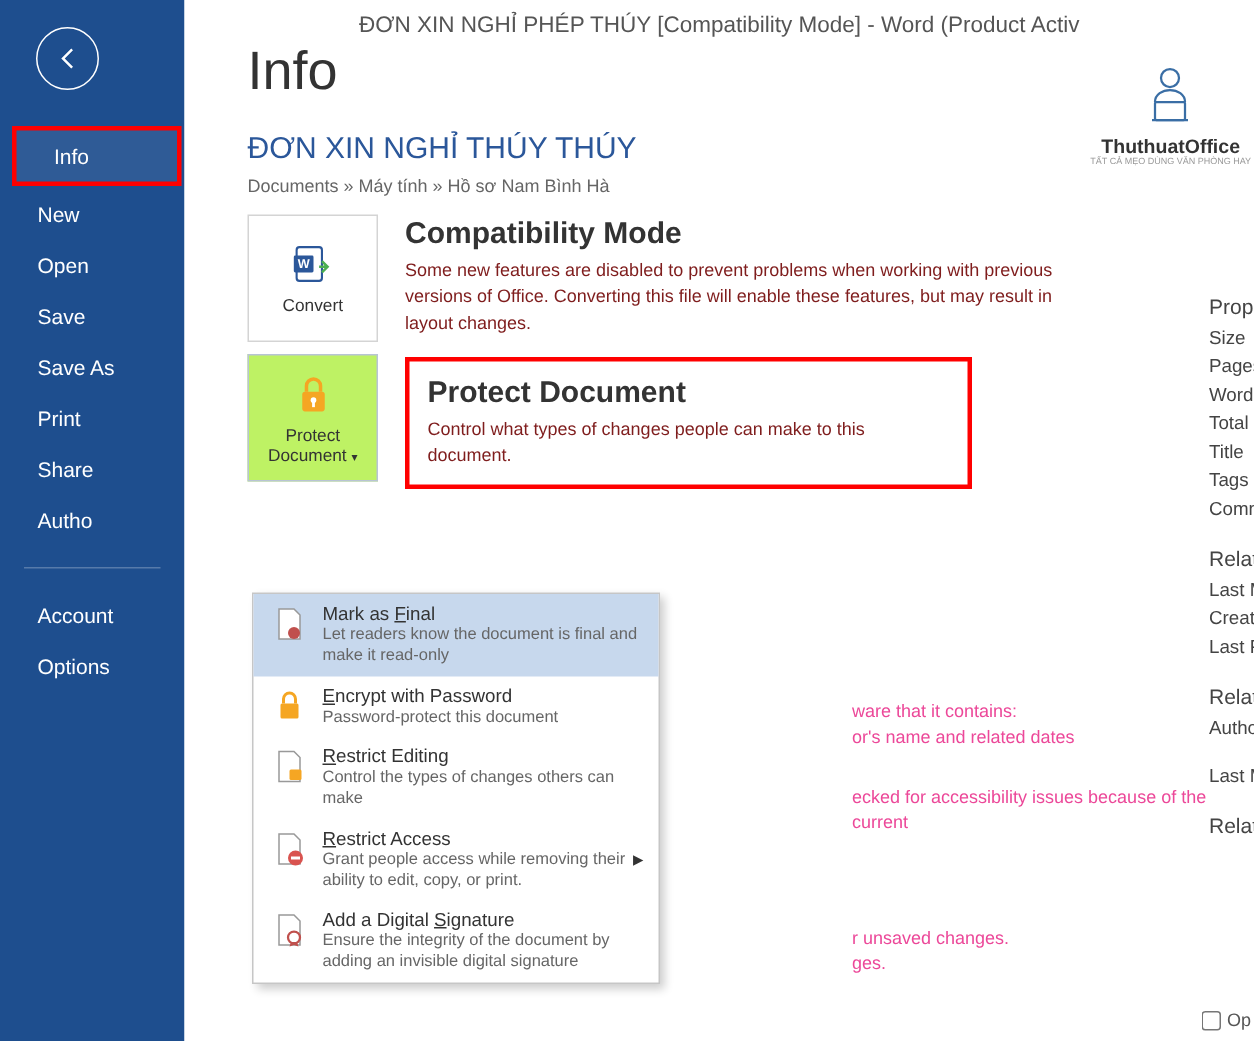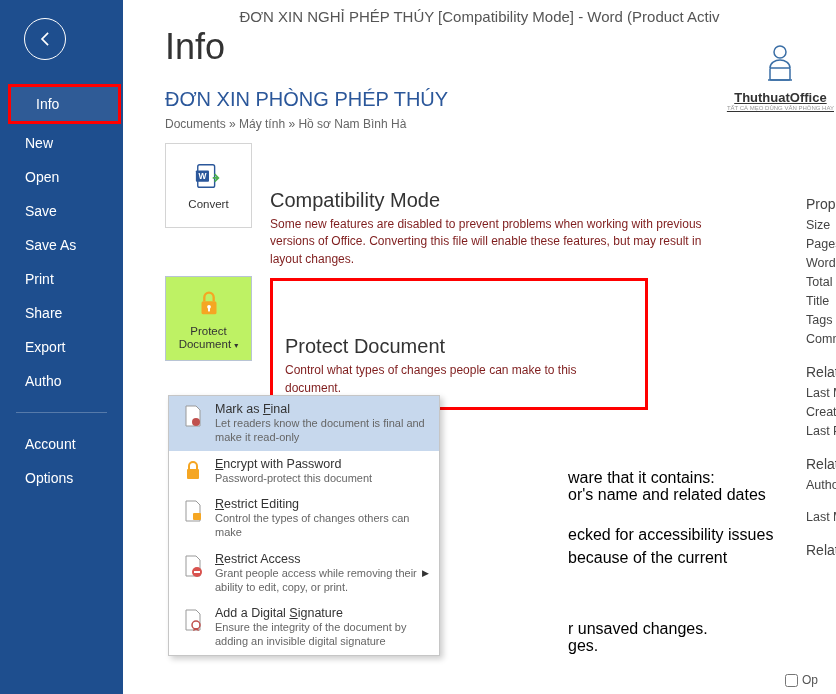--- a/index.html
+++ b/index.html
@@ -22,71 +22,70 @@
     .doc-title { font-size: 20px; color: #2b579a; margin-bottom: 6px; }
     .breadcrumb { font-size: 12px; color: #666; margin-bottom: 12px; }
     
     .section-row { display: flex; align-items: flex-start; margin-bottom: 8px; }
     .tile { width: 87px; height: 85px; border: 1px solid #d4d4d4; display: flex; flex-direction: column; align-items: center; justify-content: center; cursor: pointer; margin-right: 18px; font-size: 12px; color: #333; background: #fff; }
     .tile.selected { background: #bef264; border-color: #b8c4d4; }
     .tile-icon { width: 32px; height: 32px; margin-bottom: 6px; display: flex; align-items: center; justify-content: center; }
     .tile-label { font-size: 11.5px; text-align: center; line-height: 1.1; }
     
     .section-text { flex: 1; padding-top: 2px; }
-    .section-heading { font-size: 20px; color: #333; font-weight: 400; margin-bottom: 4px; margin-top: 44px; }
+    .section-heading { font-size: 20px; color: #333; font-weight: 700; margin-bottom: 4px; }
     .section-desc { font-size: 12px; color: #7f1d1d; line-height: 1.45; max-width: 440px; }
     
     .red-box { border: 3px solid #ff0000; padding: 10px 12px; width: 378px; }
     
-    .logo-wrap { position: absolute; right: 2px; top: 40px; text-align: center; font-size: 9px; color: #333; text-decoration: underline; }
+    .logo-wrap { position: absolute; right: 2px; top: 40px; text-align: center; font-size: 9px; color: #333; }
     .logo-wrap .icon { width: 48px; height: 48px; margin: 0 auto 2px; display:flex; align-items:center; justify-content:center; }
     .logo-brand { font-weight: bold; font-size: 13px; color: #333; }
     .logo-tag { font-size: 6px; color: #999; }
     
     .props { position: absolute; right: 0; top: 196px; font-size: 12.5px; color: #444; width: 30px; overflow: hidden; white-space: nowrap; }
     .props .ph { font-size: 14px; margin-bottom: 6px; }
     .props div { margin-bottom: 5px; }
     .props .spacer { height: 8px; }
     
     .dropdown { position: absolute; left: 168px; top: 395px; width: 272px; background: #fff; border: 1px solid #c6c6c6; box-shadow: 3px 3px 6px rgba(0,0,0,0.2); z-index: 10; }
     .dd-item { display: flex; align-items: flex-start; padding: 6px 10px; cursor: pointer; }
     .dd-item.hover { background: #c7d8ed; }
     .dd-icon { width: 28px; min-width: 28px; height: 28px; margin-right: 8px; display:flex; align-items:center; justify-content:center; }
     .dd-text { flex: 1; }
     .dd-title { font-size: 12.5px; color: #333; margin-bottom: 1px; }
     .dd-desc { font-size: 11px; color: #666; line-height: 1.25; }
     .dd-arrow { align-self: center; font-size: 9px; color: #333; }
     
-    .bg-text { position: absolute; font-size: 16px; color: #000000; line-height: 1.45; }
+    .bg-text { position: absolute; font-size: 12px; color: #ec4899; line-height: 1.45; }
     .bg-text.t1 { left: 445px; top: 466px; }
     .bg-text.t2 { left: 445px; top: 483px; }
     .bg-text.t3 { left: 445px; top: 523px; width: 270px; }
     .bg-text.t4 { left: 445px; top: 617px; }
     .bg-text.t5 { left: 445px; top: 634px; }
     
-    .chk-row { position: absolute; right: 18px; top: 673px; font-size: 12px; color: #555; display:flex; align-items:center; gap:4px;}
+    .chk-row { position: absolute; right: 2px; top: 673px; font-size: 12px; color: #555; display:flex; align-items:center; gap:4px;}
     .chk-row input { width:13px; height:13px; }
   </style>
 </head>
 <body>
 
 <div class="sidebar">
   <div class="back-btn">
     <svg viewBox="0 0 24 24">
         <path d="M15 4l-8 8 8 8 1.4-1.4L9.8 12l6.6-6.6z"></path>
       </svg>
   </div>
   <div class="menu-item selected red-box-menu">Info</div>
   <div class="menu-item">New</div>
   <div class="menu-item">Open</div>
   <div class="menu-item">Save</div>
   <div class="menu-item">Save As</div>
   <div class="menu-item">Print</div>
   <div class="menu-item">Share</div>
-  <div class="menu-item">Export</div>
   <div class="menu-item">Autho</div>
   <div class="separator"></div>
   <div class="menu-item">Account</div>
   <div class="menu-item">Options</div>
 </div>
 
 <div class="main">
   <div class="title-bar">ĐƠN XIN NGHỈ PHÉP THÚY [Compatibility Mode] - Word (Product Activ</div>
 
   <div class="logo-wrap">
@@ -97,21 +96,21 @@
           <rect x="14" y="28" width="20" height="12" rx="1" fill="none" stroke="#3a6ea5" stroke-width="1.5"></rect>
           <path d="M12 40h24" stroke="#3a6ea5" stroke-width="1.5"></path>
         </svg>
     </div>
     <div class="logo-brand">ThuthuatOffice</div>
     <div class="logo-tag">TẤT CẢ MẸO DÙNG VĂN PHÒNG HAY</div>
   </div>
 
   <div class="content">
     <h1 class="page-title">Info</h1>
-    <div class="doc-title">ĐƠN XIN PHÒNG PHÉP THÚY</div>
+    <div class="doc-title">ĐƠN XIN NGHỈ THÚY THÚY</div>
     <div class="breadcrumb">Documents » Máy tính » Hồ sơ Nam Bình Hà</div>
 
     <div class="section-row">
       <div class="tile">
         <div class="tile-icon">
           <svg viewBox="0 0 32 32" width="30" height="30">
               <rect x="4" y="4" width="18" height="24" rx="2" fill="#fff" stroke="#2b579a" stroke-width="1.5"></rect>
               <rect x="2" y="10" width="14" height="12" rx="1" fill="#2b579a"></rect>
               <text x="9" y="19" font-size="9" fill="#fff" text-anchor="middle" font-weight="bold">W</text>
               <path d="M22 22l4-4-4-4M26 18h-6" stroke="#4caf50" stroke-width="1.8" fill="none"></path>

